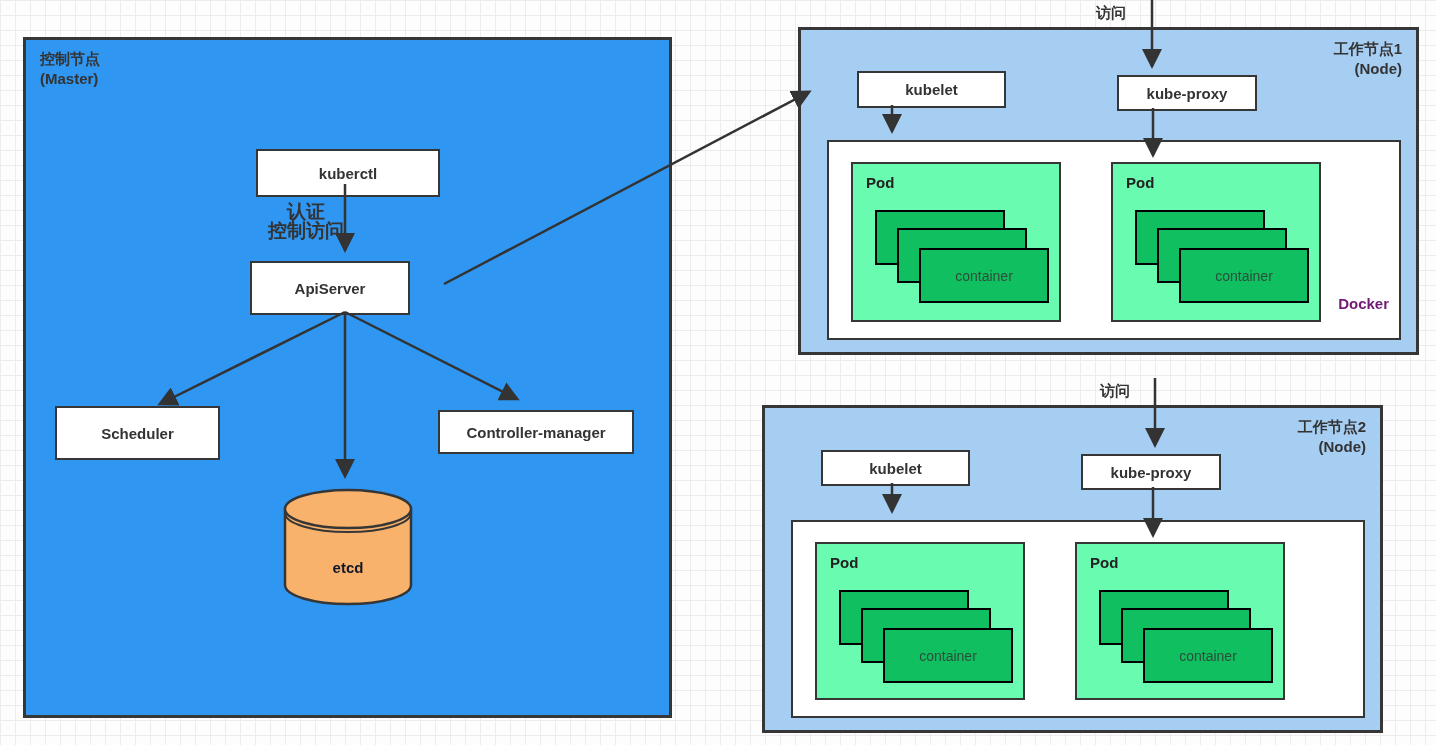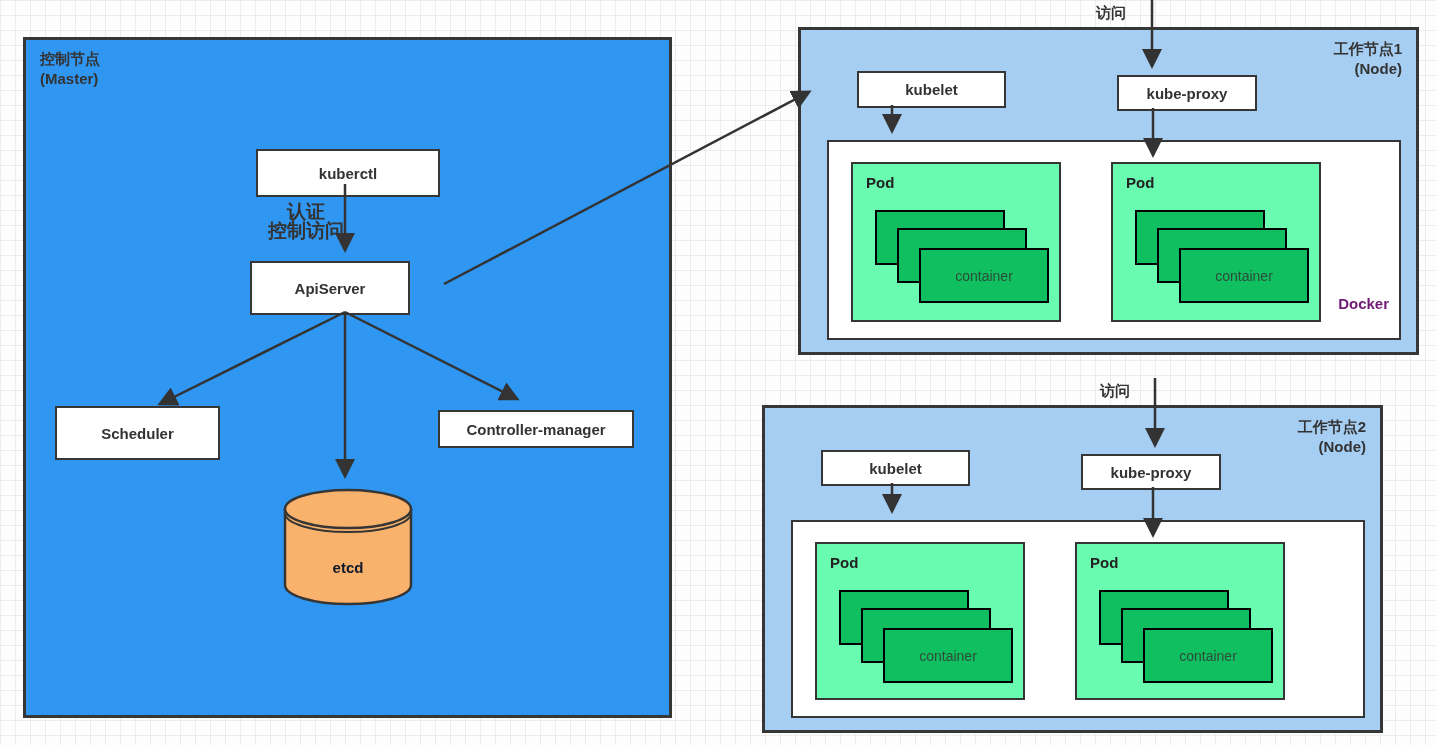--- a/index.html
+++ b/index.html
@@ -33,21 +33,21 @@
   
   .box{
     position:absolute;
     background:#ffffff;border:2px solid #363636;box-sizing:border-box;
     display:flex;align-items:center;justify-content:center;
     font-size:15px;font-weight:bold;color:#333;
   }
   .kuberctl{left:230px;top:109px;width:184px;height:48px;}
   .apiserver{left:224px;top:221px;width:160px;height:54px;}
   .scheduler{left:29px;top:366px;width:165px;height:54px;}
-  .controller{left:412px;top:370px;width:196px;height:38px;}
+  .controller{left:412px;top:370px;width:196px;height:44px;}
   .kubelet{left:56px;top:41px;width:149px;height:37px;}
   .kubeproxy{left:316px;top:45px;width:140px;height:36px;}
   
   .runtime{
     position:absolute;background:#ffffff;border:2px solid #363636;box-sizing:border-box;
   }
   .runtime-1{left:26px;top:110px;width:574px;height:200px;}
   .runtime-2{left:26px;top:112px;width:574px;height:198px;}
   .docker-label{position:absolute;right:10px;bottom:26px;font-size:15px;font-weight:bold;color:#701a75;}
   

